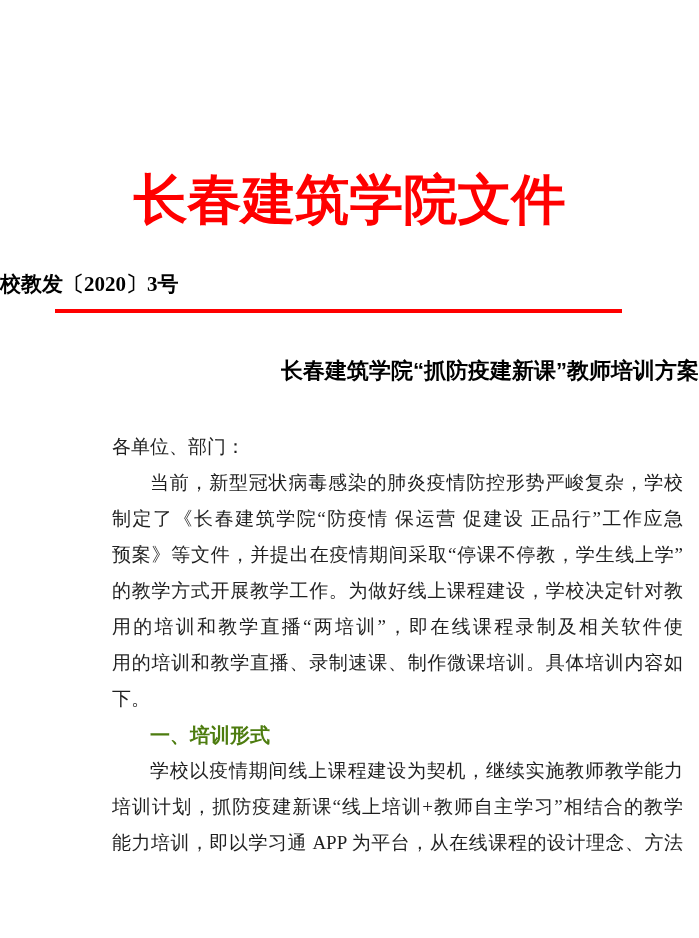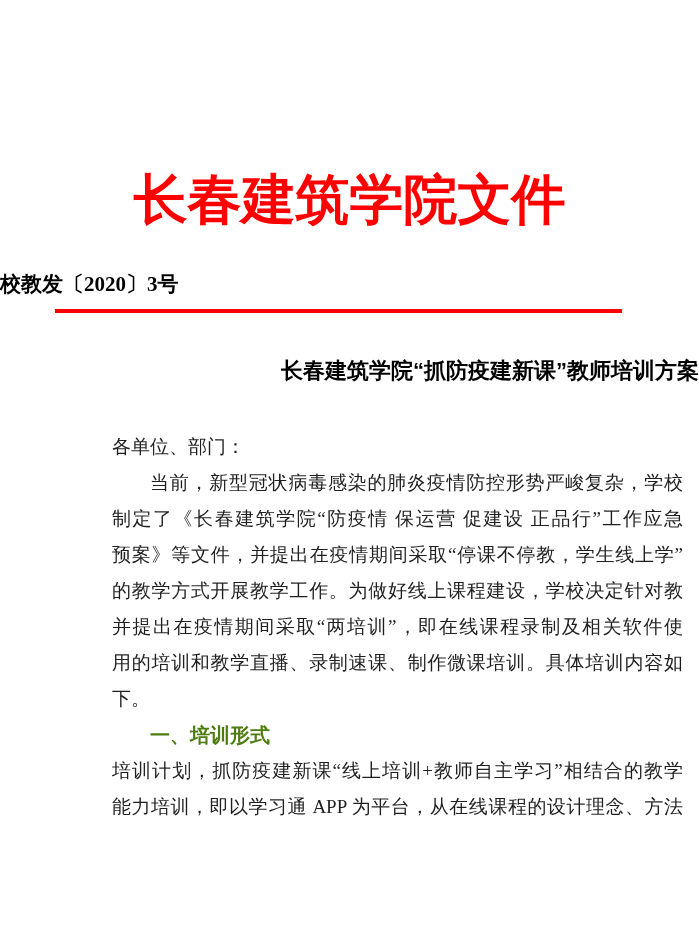--- a/index.html
+++ b/index.html
@@ -110,24 +110,25 @@
   <div class="doc-title">长春建筑学院“抓防疫建新课”教师培训方案</div>
 
   <div class="body-block">
 
     <div class="bline">各单位、部门：</div>
 
     <div class="bline indent just">当前，新型冠状病毒感染的肺炎疫情防控形势严峻复杂，学校</div>
     <div class="bline just">制定了《长春建筑学院“防疫情 保运营 促建设 正品行”工作应急</div>
     <div class="bline just">预案》等文件，并提出在疫情期间采取“停课不停教，学生线上学”</div>
     <div class="bline just">的教学方式开展教学工作。为做好线上课程建设，学校决定针对教</div>
-    <div class="bline just">并提出在疫情期间采取“两培训”，即在线课程录制及相关软件使</div>
+    <div class="bline just">用的培训和教学直播“两培训”，即在线课程录制及相关软件使</div>
     <div class="bline just">用的培训和教学直播、录制速课、制作微课培训。具体培训内容如</div>
     <div class="bline">下。</div>
 
     <div class="bline indent heading">一、培训形式</div>
 
+    <div class="bline indent just">学校以疫情期间线上课程建设为契机，继续实施教师教学能力</div>
     <div class="bline just">培训计划，抓防疫建新课“线上培训+教师自主学习”相结合的教学</div>
     <div class="bline just">能力培训，即以学习通 APP 为平台，从在线课程的设计理念、方法</div>
 
   </div>
 
 </div>
 
 </body></html>

